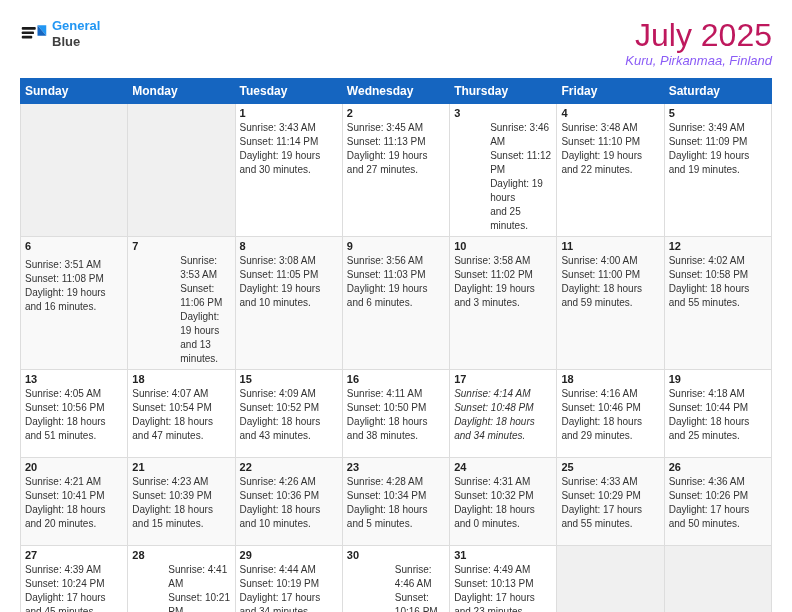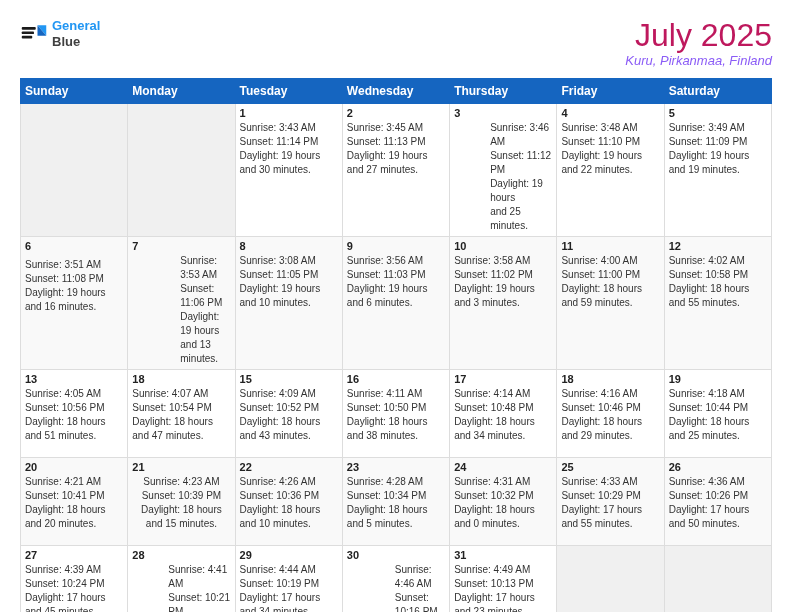--- a/index.html
+++ b/index.html
@@ -253,21 +253,21 @@
           </td>
           <td>
             <span class="day-num">16</span>
             <div class="day-info" style="white-space: pre-line;">Sunrise: 4:11 AM
 Sunset: 10:50 PM
 Daylight: 18 hours
 and 38 minutes.</div>
           </td>
           <td>
             <span class="day-num">17</span>
-            <div class="day-info" style="white-space: pre-line;">Sunrise: 4:14 AM
+            <div class="day-info" style="white-space: pre-line; font-style: italic;">Sunrise: 4:14 AM
 Sunset: 10:48 PM
 Daylight: 18 hours
 and 34 minutes.</div>
           </td>
           <td>
             <span class="day-num">18</span>
             <div class="day-info" style="white-space: pre-line;">Sunrise: 4:16 AM
 Sunset: 10:46 PM
 Daylight: 18 hours
 and 29 minutes.</div>
@@ -283,21 +283,21 @@
         <tr>
           <td>
             <span class="day-num">20</span>
             <div class="day-info" style="white-space: pre-line;">Sunrise: 4:21 AM
 Sunset: 10:41 PM
 Daylight: 18 hours
 and 20 minutes.</div>
           </td>
           <td>
             <span class="day-num">21</span>
-            <div class="day-info" style="white-space: pre-line; text-align: center;">Sunrise: 4:23 AM
+            <div class="day-info" style="white-space: pre-line;">Sunrise: 4:23 AM
 Sunset: 10:39 PM
 Daylight: 18 hours
 and 15 minutes.</div>
           </td>
           <td>
             <span class="day-num">22</span>
             <div class="day-info" style="white-space: pre-line;">Sunrise: 4:26 AM
 Sunset: 10:36 PM
 Daylight: 18 hours
 and 10 minutes.</div>

